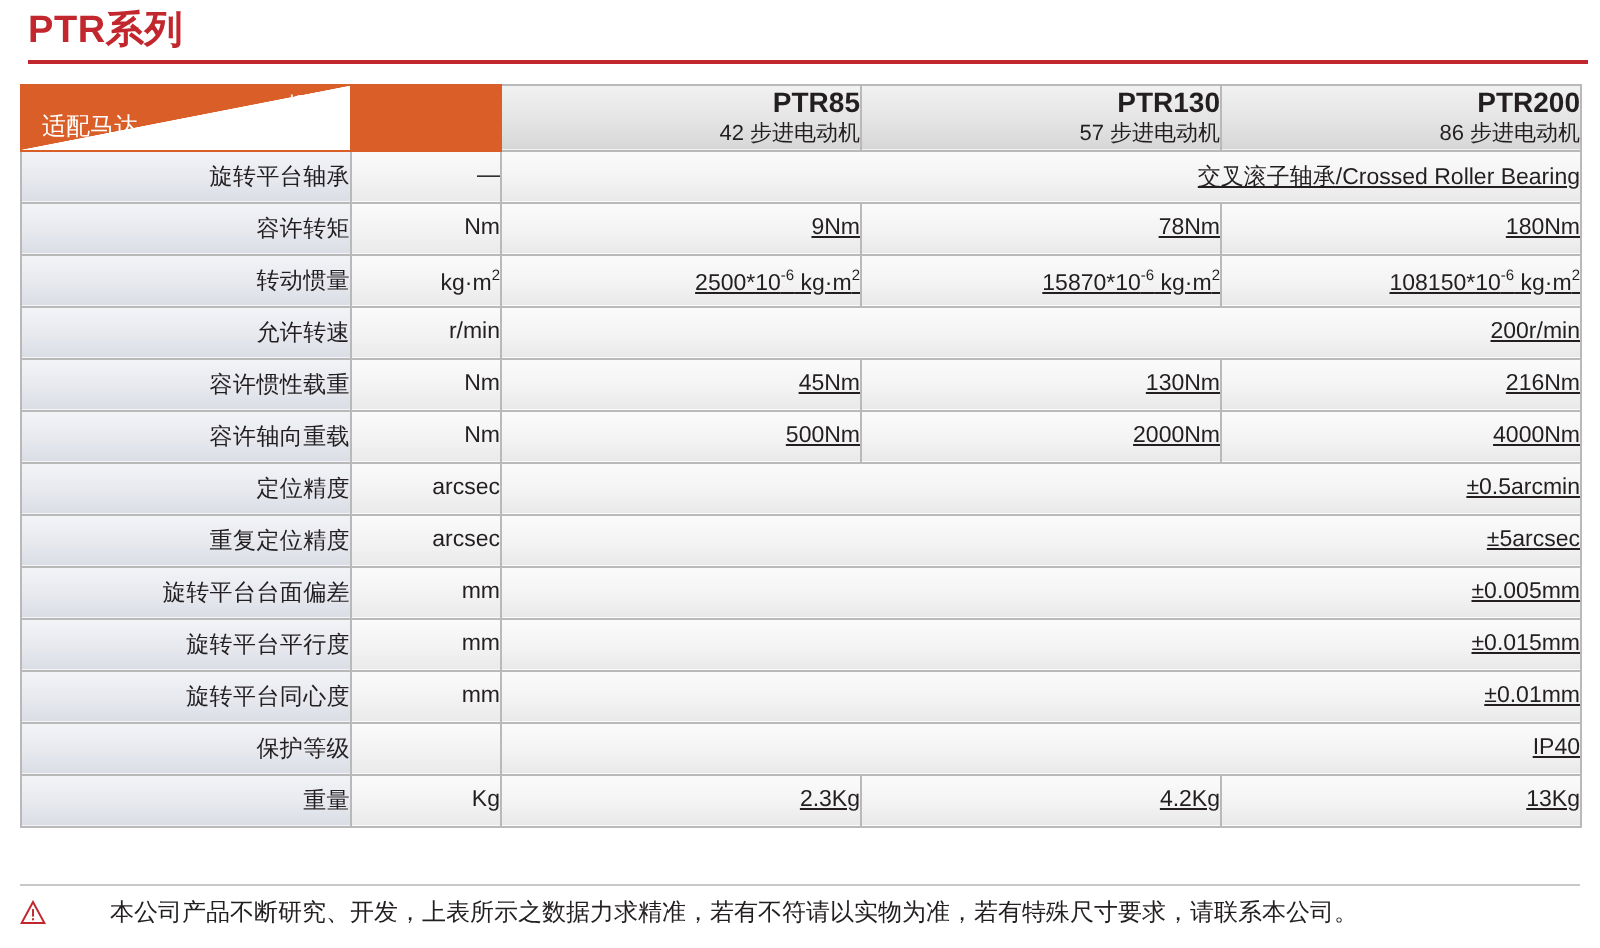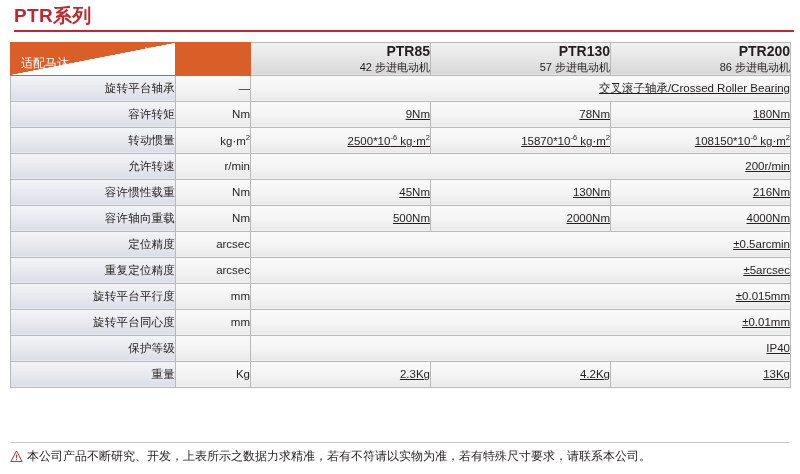--- a/index.html
+++ b/index.html
@@ -142,20 +142,21 @@
     height: 1px;
     background: #c9c9c9;
     margin-bottom: 6px;
   }
   .footer-note {
     display: flex;
     align-items: flex-start;
     font-size: 12px;
     color: #231f20;
     line-height: 1.3;
+    gap: 28px;
   }
   .warn-icon {
     flex: 0 0 auto;
     margin-right: 4px;
     margin-top: 1px;
   }
 </style>
 </head>
 <body>
 
@@ -239,20 +240,25 @@
           <td class="rowlabel">定位精度</td>
           <td class="unit">arcsec</td>
           <td class="val" colspan="3">±0.5arcmin</td>
         </tr>
         <tr>
           <td class="rowlabel">重复定位精度</td>
           <td class="unit">arcsec</td>
           <td class="val" colspan="3">±5arcsec</td>
         </tr>
         <tr>
+          <td class="rowlabel">旋转平台台面偏差</td>
+          <td class="unit">mm</td>
+          <td class="val" colspan="3">±0.005mm</td>
+        </tr>
+        <tr>
           <td class="rowlabel">旋转平台平行度</td>
           <td class="unit">mm</td>
           <td class="val" colspan="3">±0.015mm</td>
         </tr>
         <tr>
           <td class="rowlabel">旋转平台同心度</td>
           <td class="unit">mm</td>
           <td class="val" colspan="3">±0.01mm</td>
         </tr>
         <tr>

